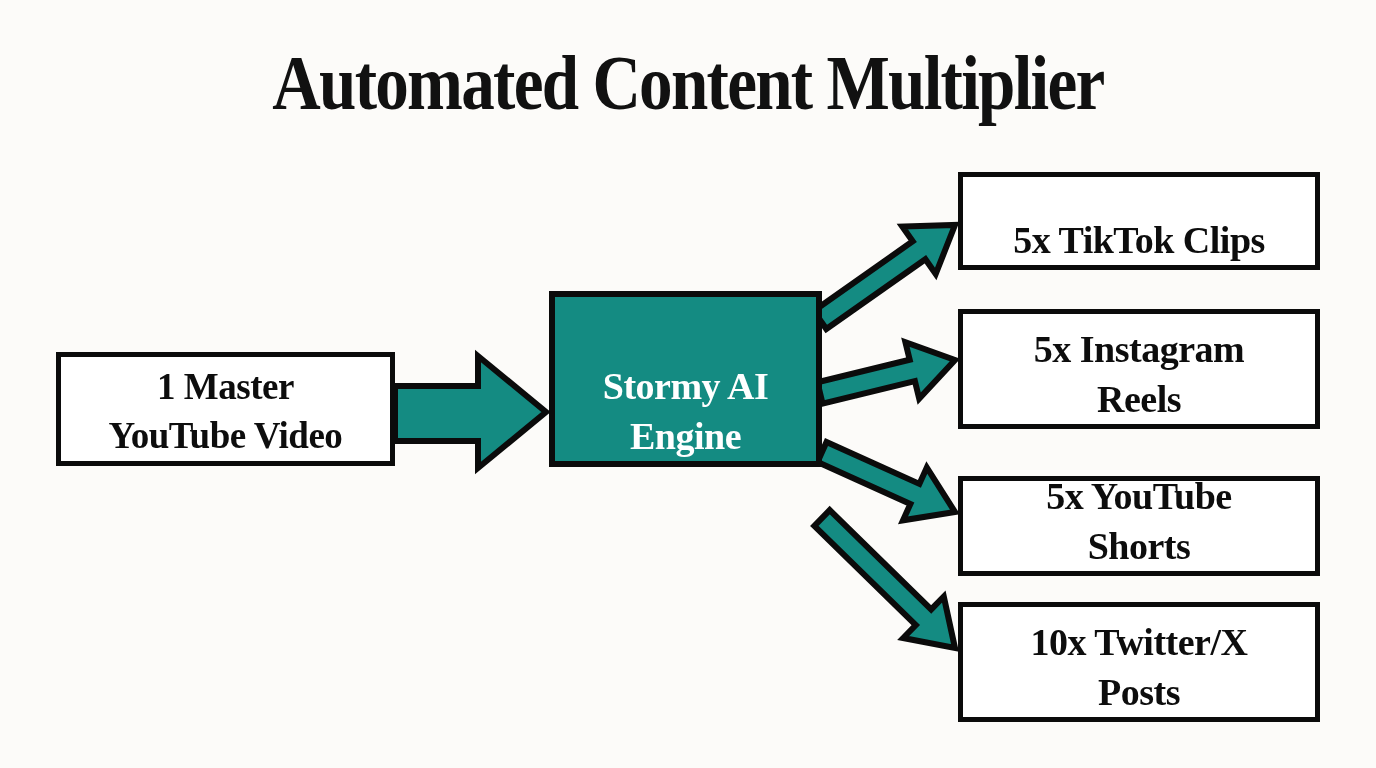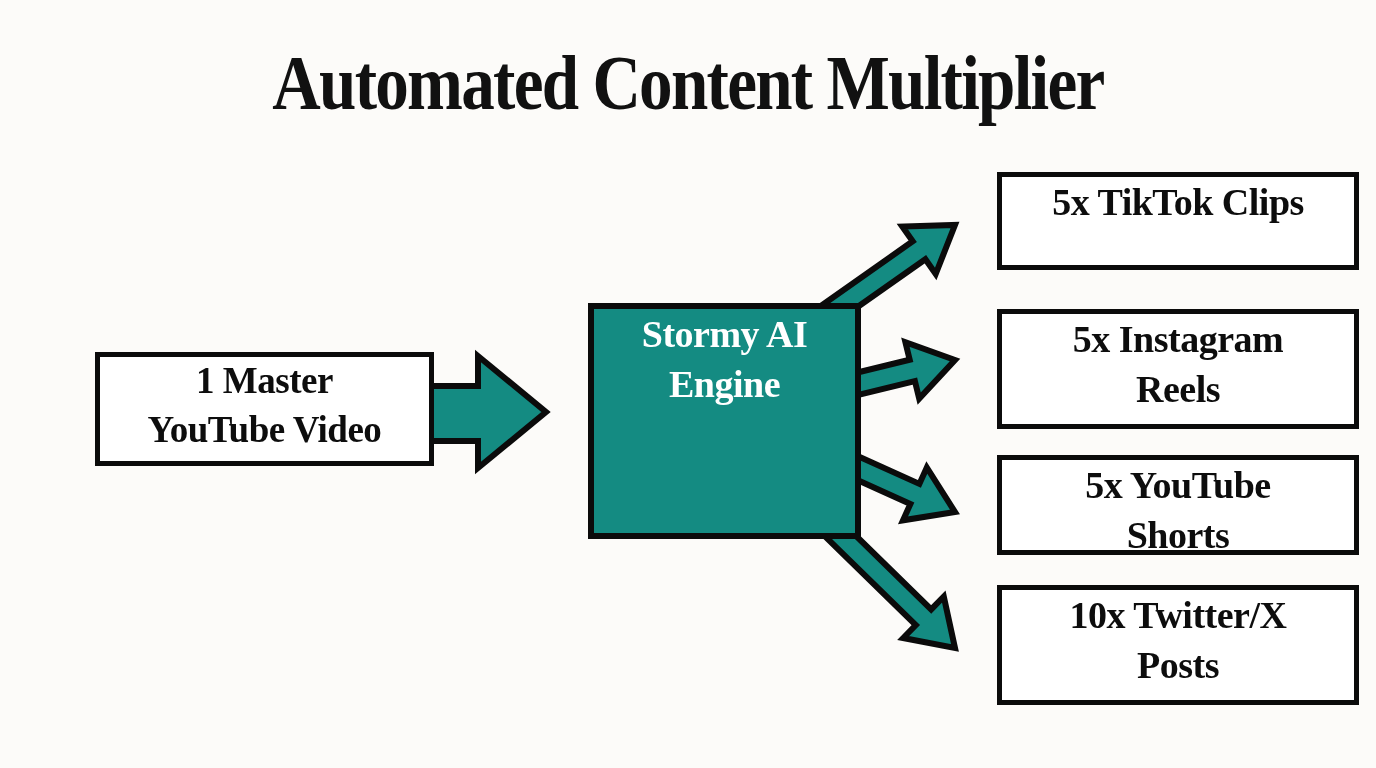--- a/index.html
+++ b/index.html
@@ -48,46 +48,45 @@
   .arrow{
     fill:var(--accent-teal);
     stroke:var(--outline-black);
     stroke-width:6;
     stroke-linejoin:miter;
   }
   .box{
     position:absolute;
     box-sizing:border-box;
     display:flex;
-    align-items:flex-start;
+    align-items:flex-end;
     justify-content:center;
     text-align:center;
     background:var(--box-background);
     border:5px solid var(--outline-black);
     color:var(--box-text);
     font-weight:bold;
     font-size:38px;
     line-height:1.32;
     letter-spacing:-0.5px;
-    margin-left:39px;
   }
   .box .label{white-space:pre-line;}
   .box.source{left:56px; top:352px; width:339px; height:114px; font-size:37px;}
   .box.engine{
-    left:549px; top:303px; width:273px; height:236px;
+    left:549px; top:291px; width:273px; height:176px;
     background:var(--accent-teal);
     color:var(--engine-text);
     border-width:6px;
     font-size:38px;
   }
   .box.out{left:958px; width:362px;}
   .box.out-tiktok{top:172px; height:98px;}
   .box.out-instagram{top:309px; height:120px;}
-  .box.out-youtube{top:455px; height:100px;}
-  .box.out-twitter{top:585px; height:120px;}
+  .box.out-youtube{top:476px; height:100px;}
+  .box.out-twitter{top:602px; height:120px;}
 </style>
 </head>
 <body>
 
 <div class="canvas">
 
   <h1 class="title">Automated Content Multiplier</h1>
 
   <svg class="arrow-layer" viewBox="0 0 1376 768" xmlns="http://www.w3.org/2000/svg" aria-hidden="true">
     <polygon class="arrow" points="395,386 478,386 478,356 546,412 478,468 478,441 395,441"></polygon>

